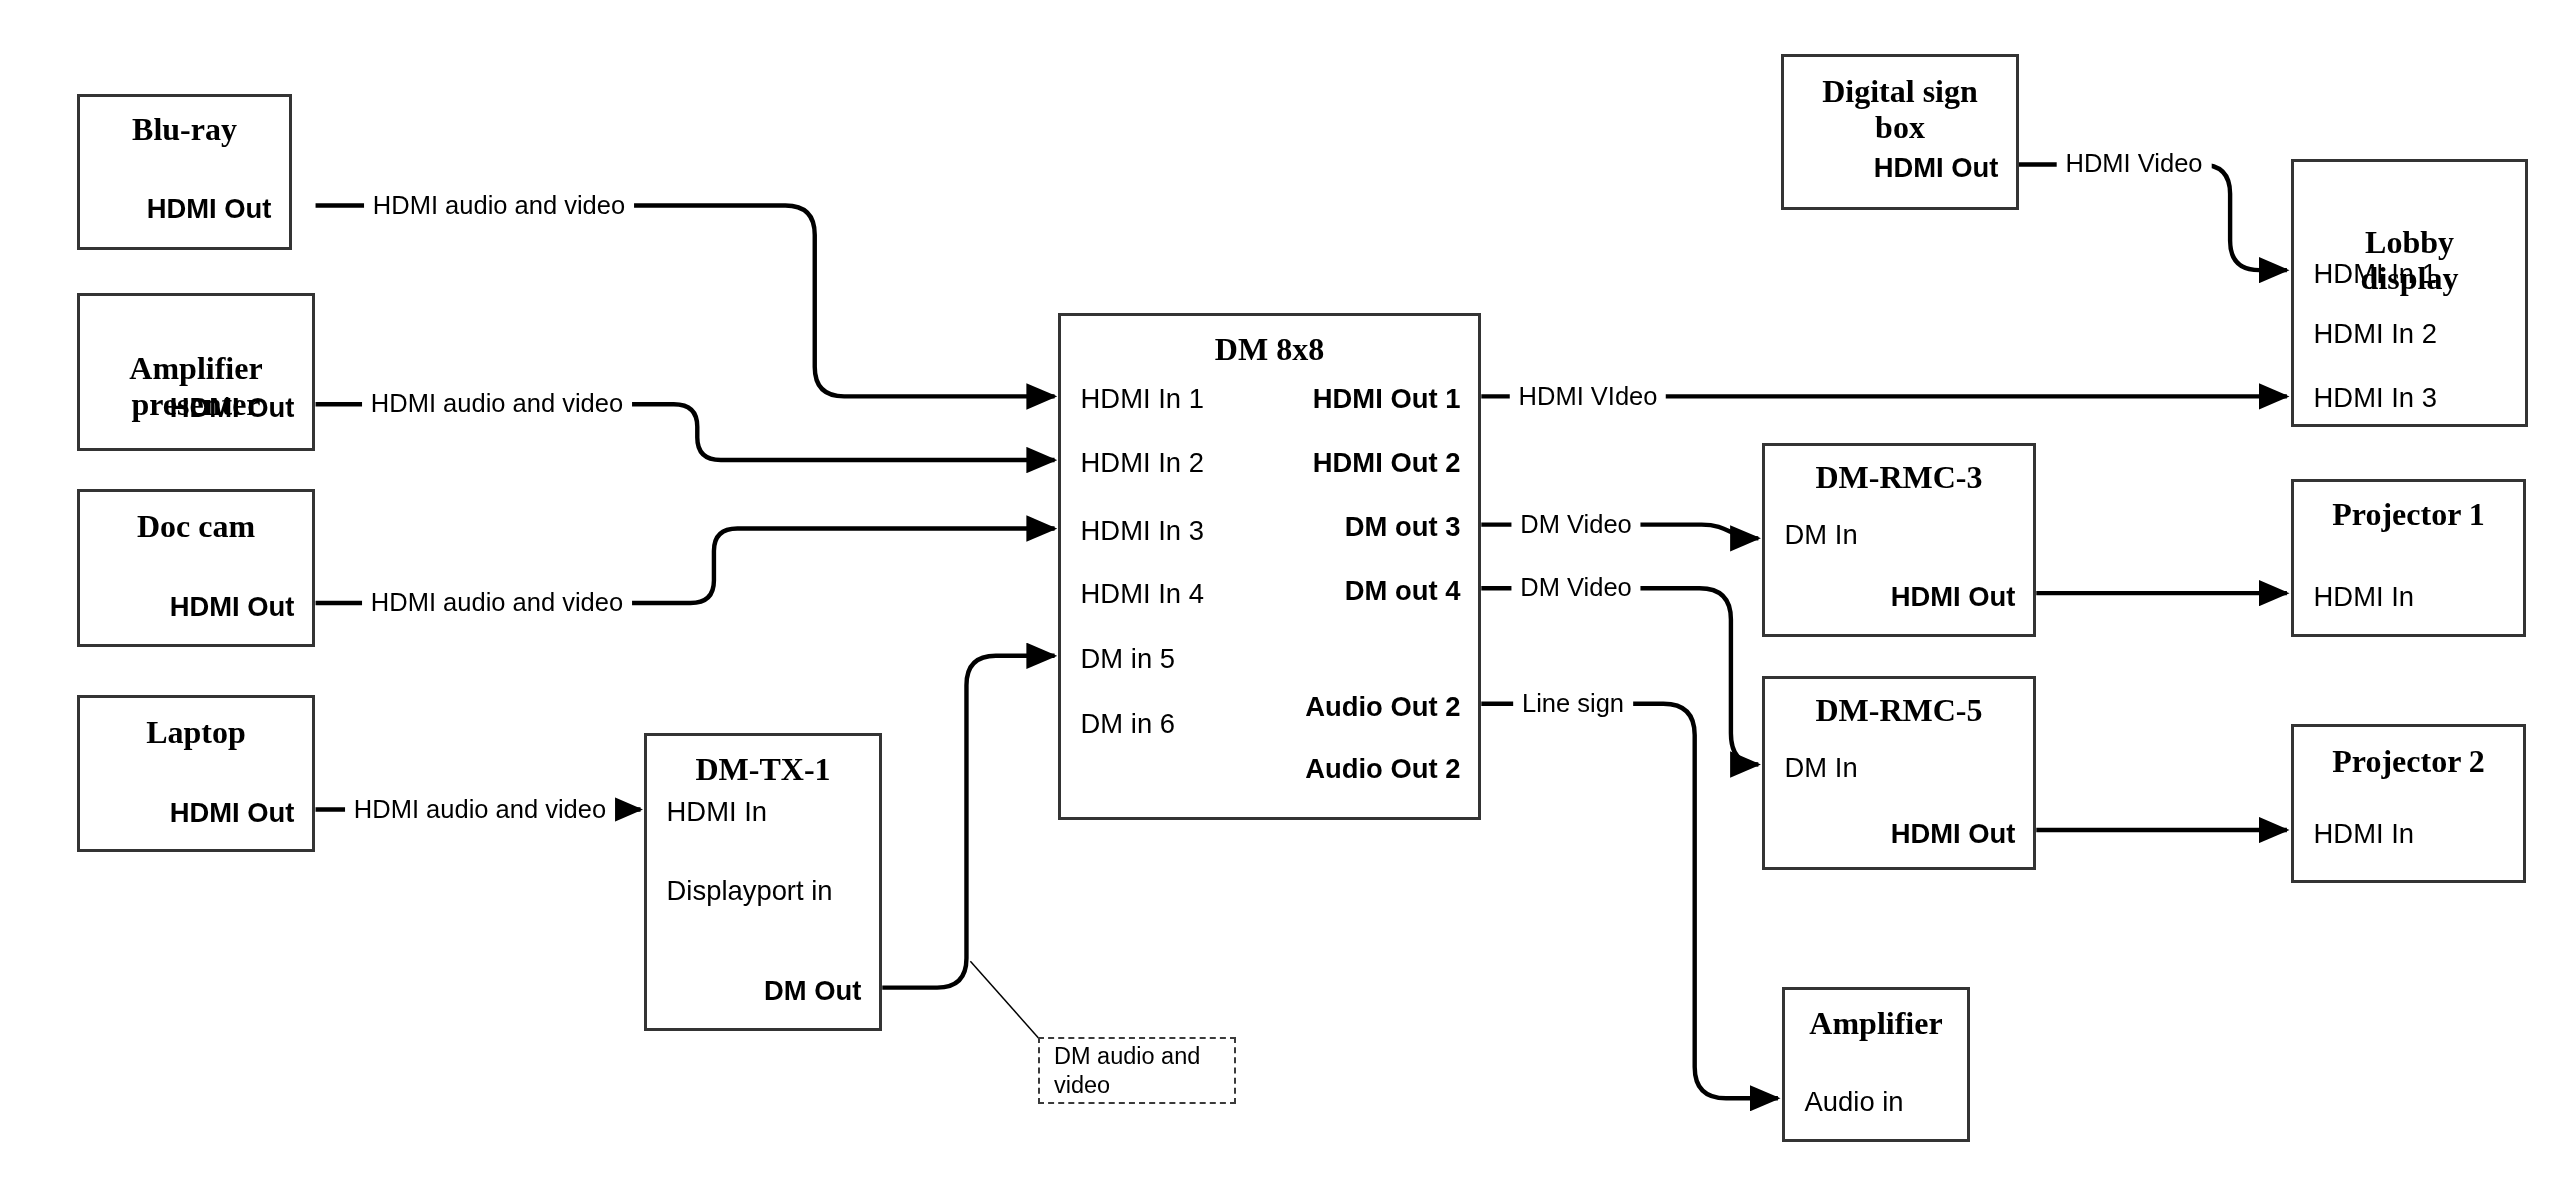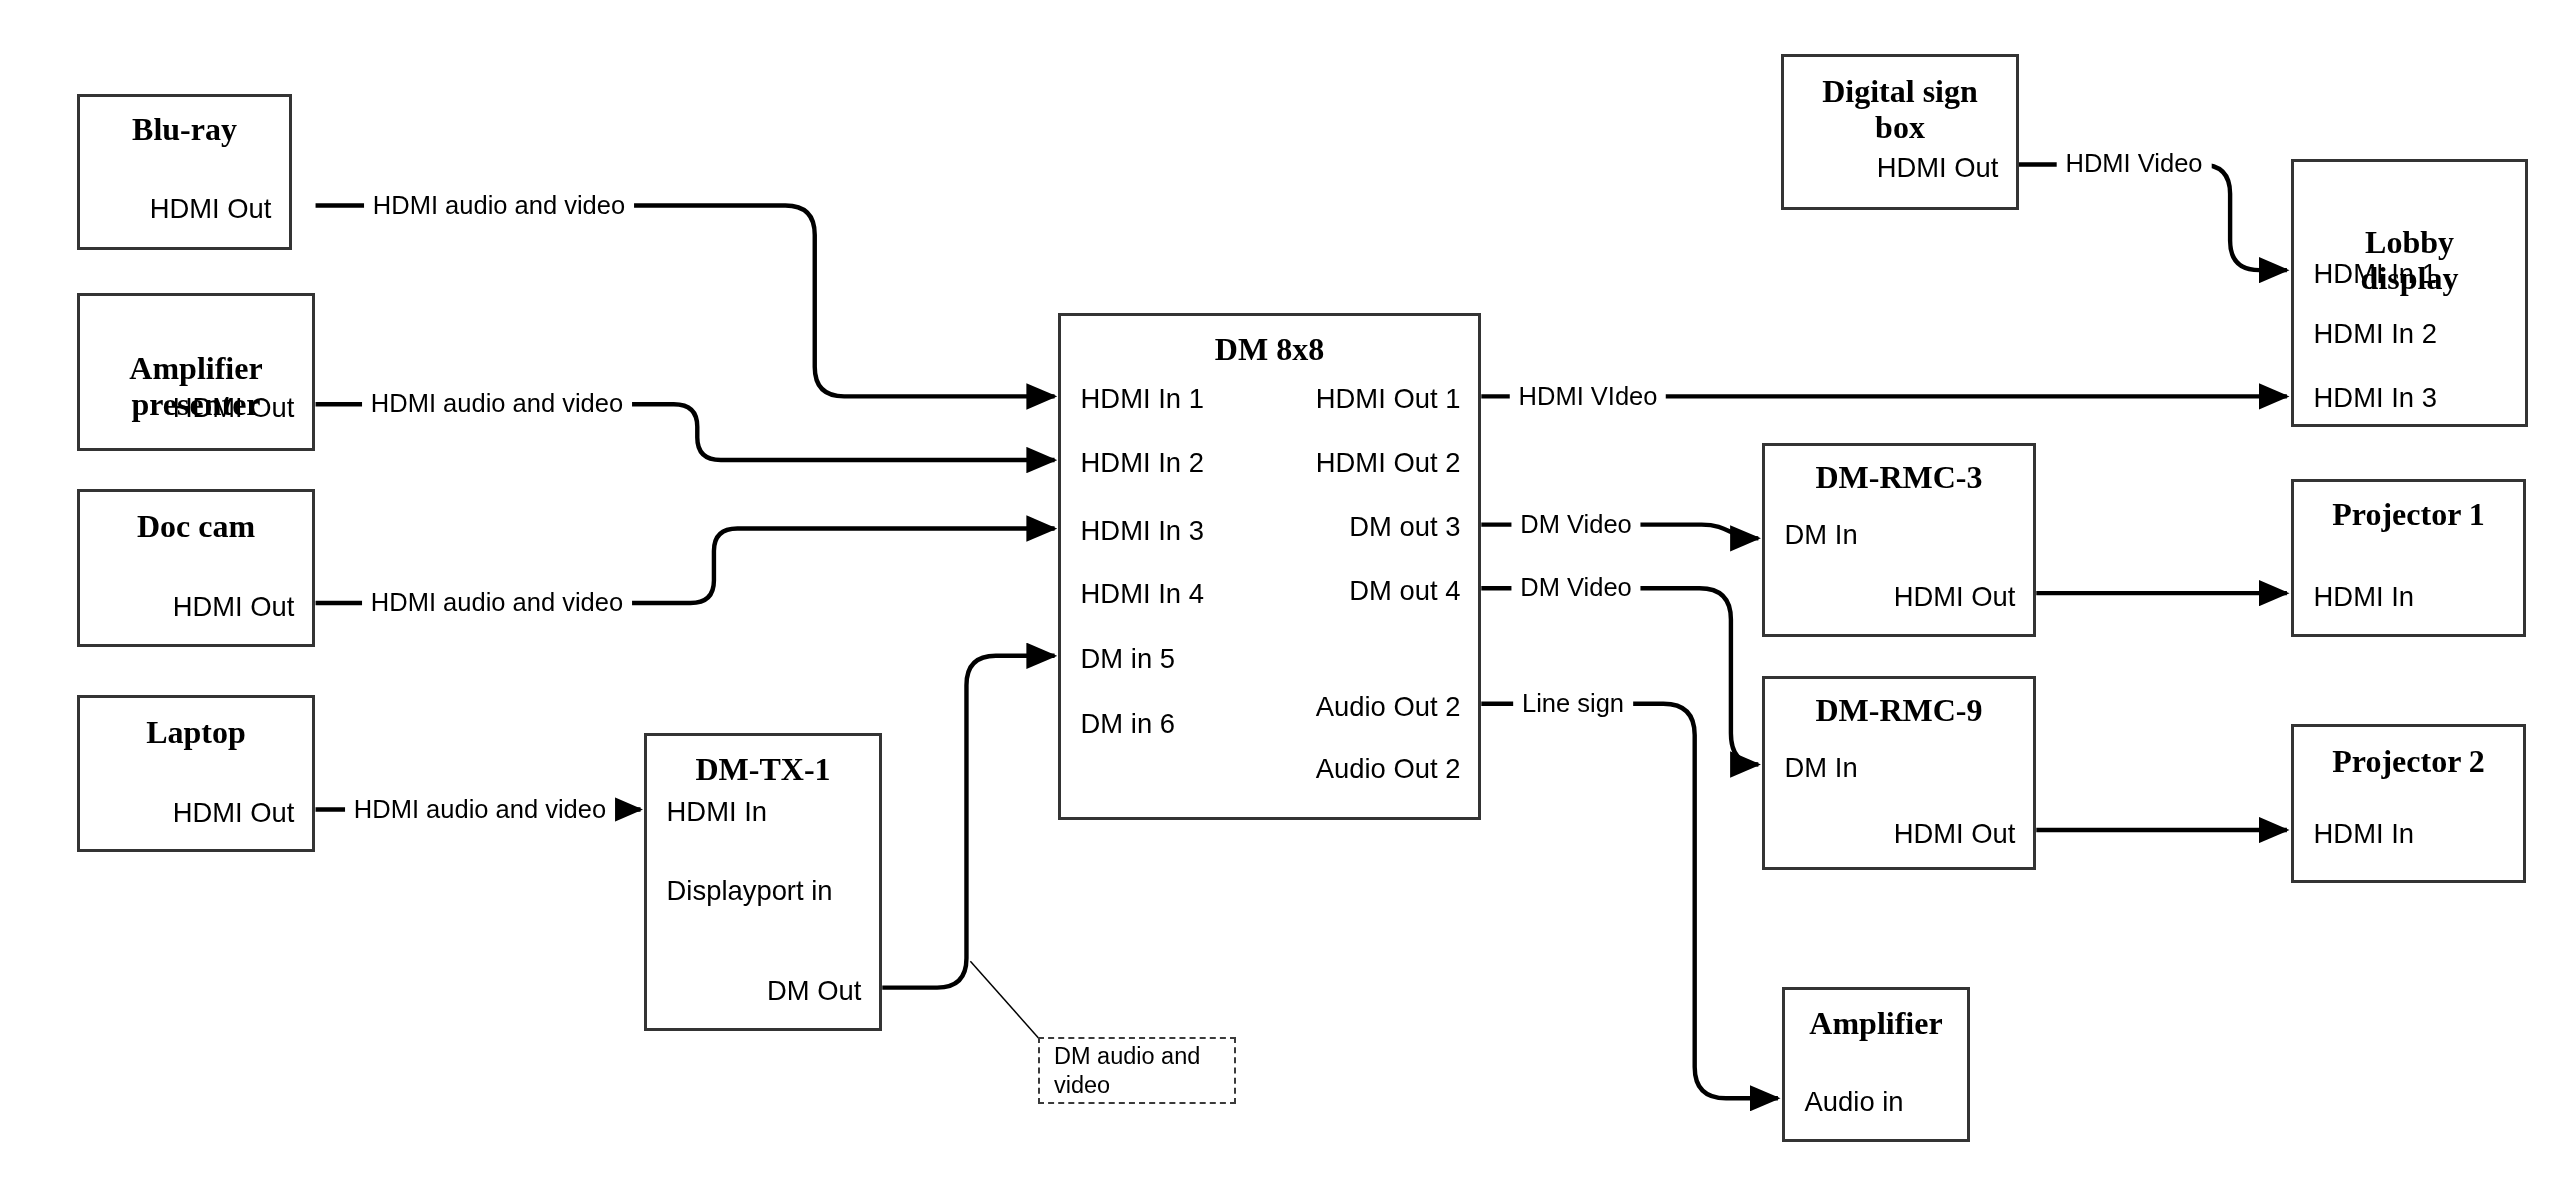--- a/index.html
+++ b/index.html
@@ -44,21 +44,21 @@
   .tw160 { max-width: 157px; margin-top: 48px; }
   .tw200 { max-width: 201px; }
   .port {
     position: absolute;
     font-size: 27.4px;
     line-height: 27.4px;
     white-space: nowrap;
     transform: translateY(-50%);
   }
   .pl { left: 19.6px; text-align: left; }
-  .pr { right: 17.6px; text-align: right; }
+  .pr { right: 17.6px; text-align: right; font-weight: bold; }
   .edge-label {
     position: absolute;
     transform: translate(-50%, -50%);
     background: #ffffff;
     padding: 2.9px 8.8px;
     font-size: 25.5px;
     line-height: 27.4px;
     white-space: nowrap;
     z-index: 3;
   }
@@ -167,21 +167,21 @@
     <div class="port pl" style="top:89px">DM In</div>
     <div class="port pr" style="top:151px">HDMI Out</div>
   </div>
 
   <div class="node" style="left:2291px;top:479px;width:235px;height:158px">
     <div class="title" style="top:13.7px"><span class="tw">Projector 1</span></div>
     <div class="port pl" style="top:115px">HDMI In</div>
   </div>
 
   <div class="node" style="left:1762px;top:676px;width:274px;height:194px">
-    <div class="title" style="top:12.7px"><span class="tw">DM-RMC-9</span></div>
+    <div class="title" style="top:12.7px"><span class="tw">DM-RMC-5</span></div>
     <div class="port pl" style="top:89px">DM In</div>
     <div class="port pr" style="top:155px">HDMI Out</div>
   </div>
 
   <div class="node" style="left:2291px;top:724px;width:235px;height:159px">
     <div class="title" style="top:15.7px"><span class="tw">Projector 2</span></div>
     <div class="port pl" style="top:107px">HDMI In</div>
   </div>
 
   <div class="node" style="left:1782px;top:987px;width:188px;height:155px">

